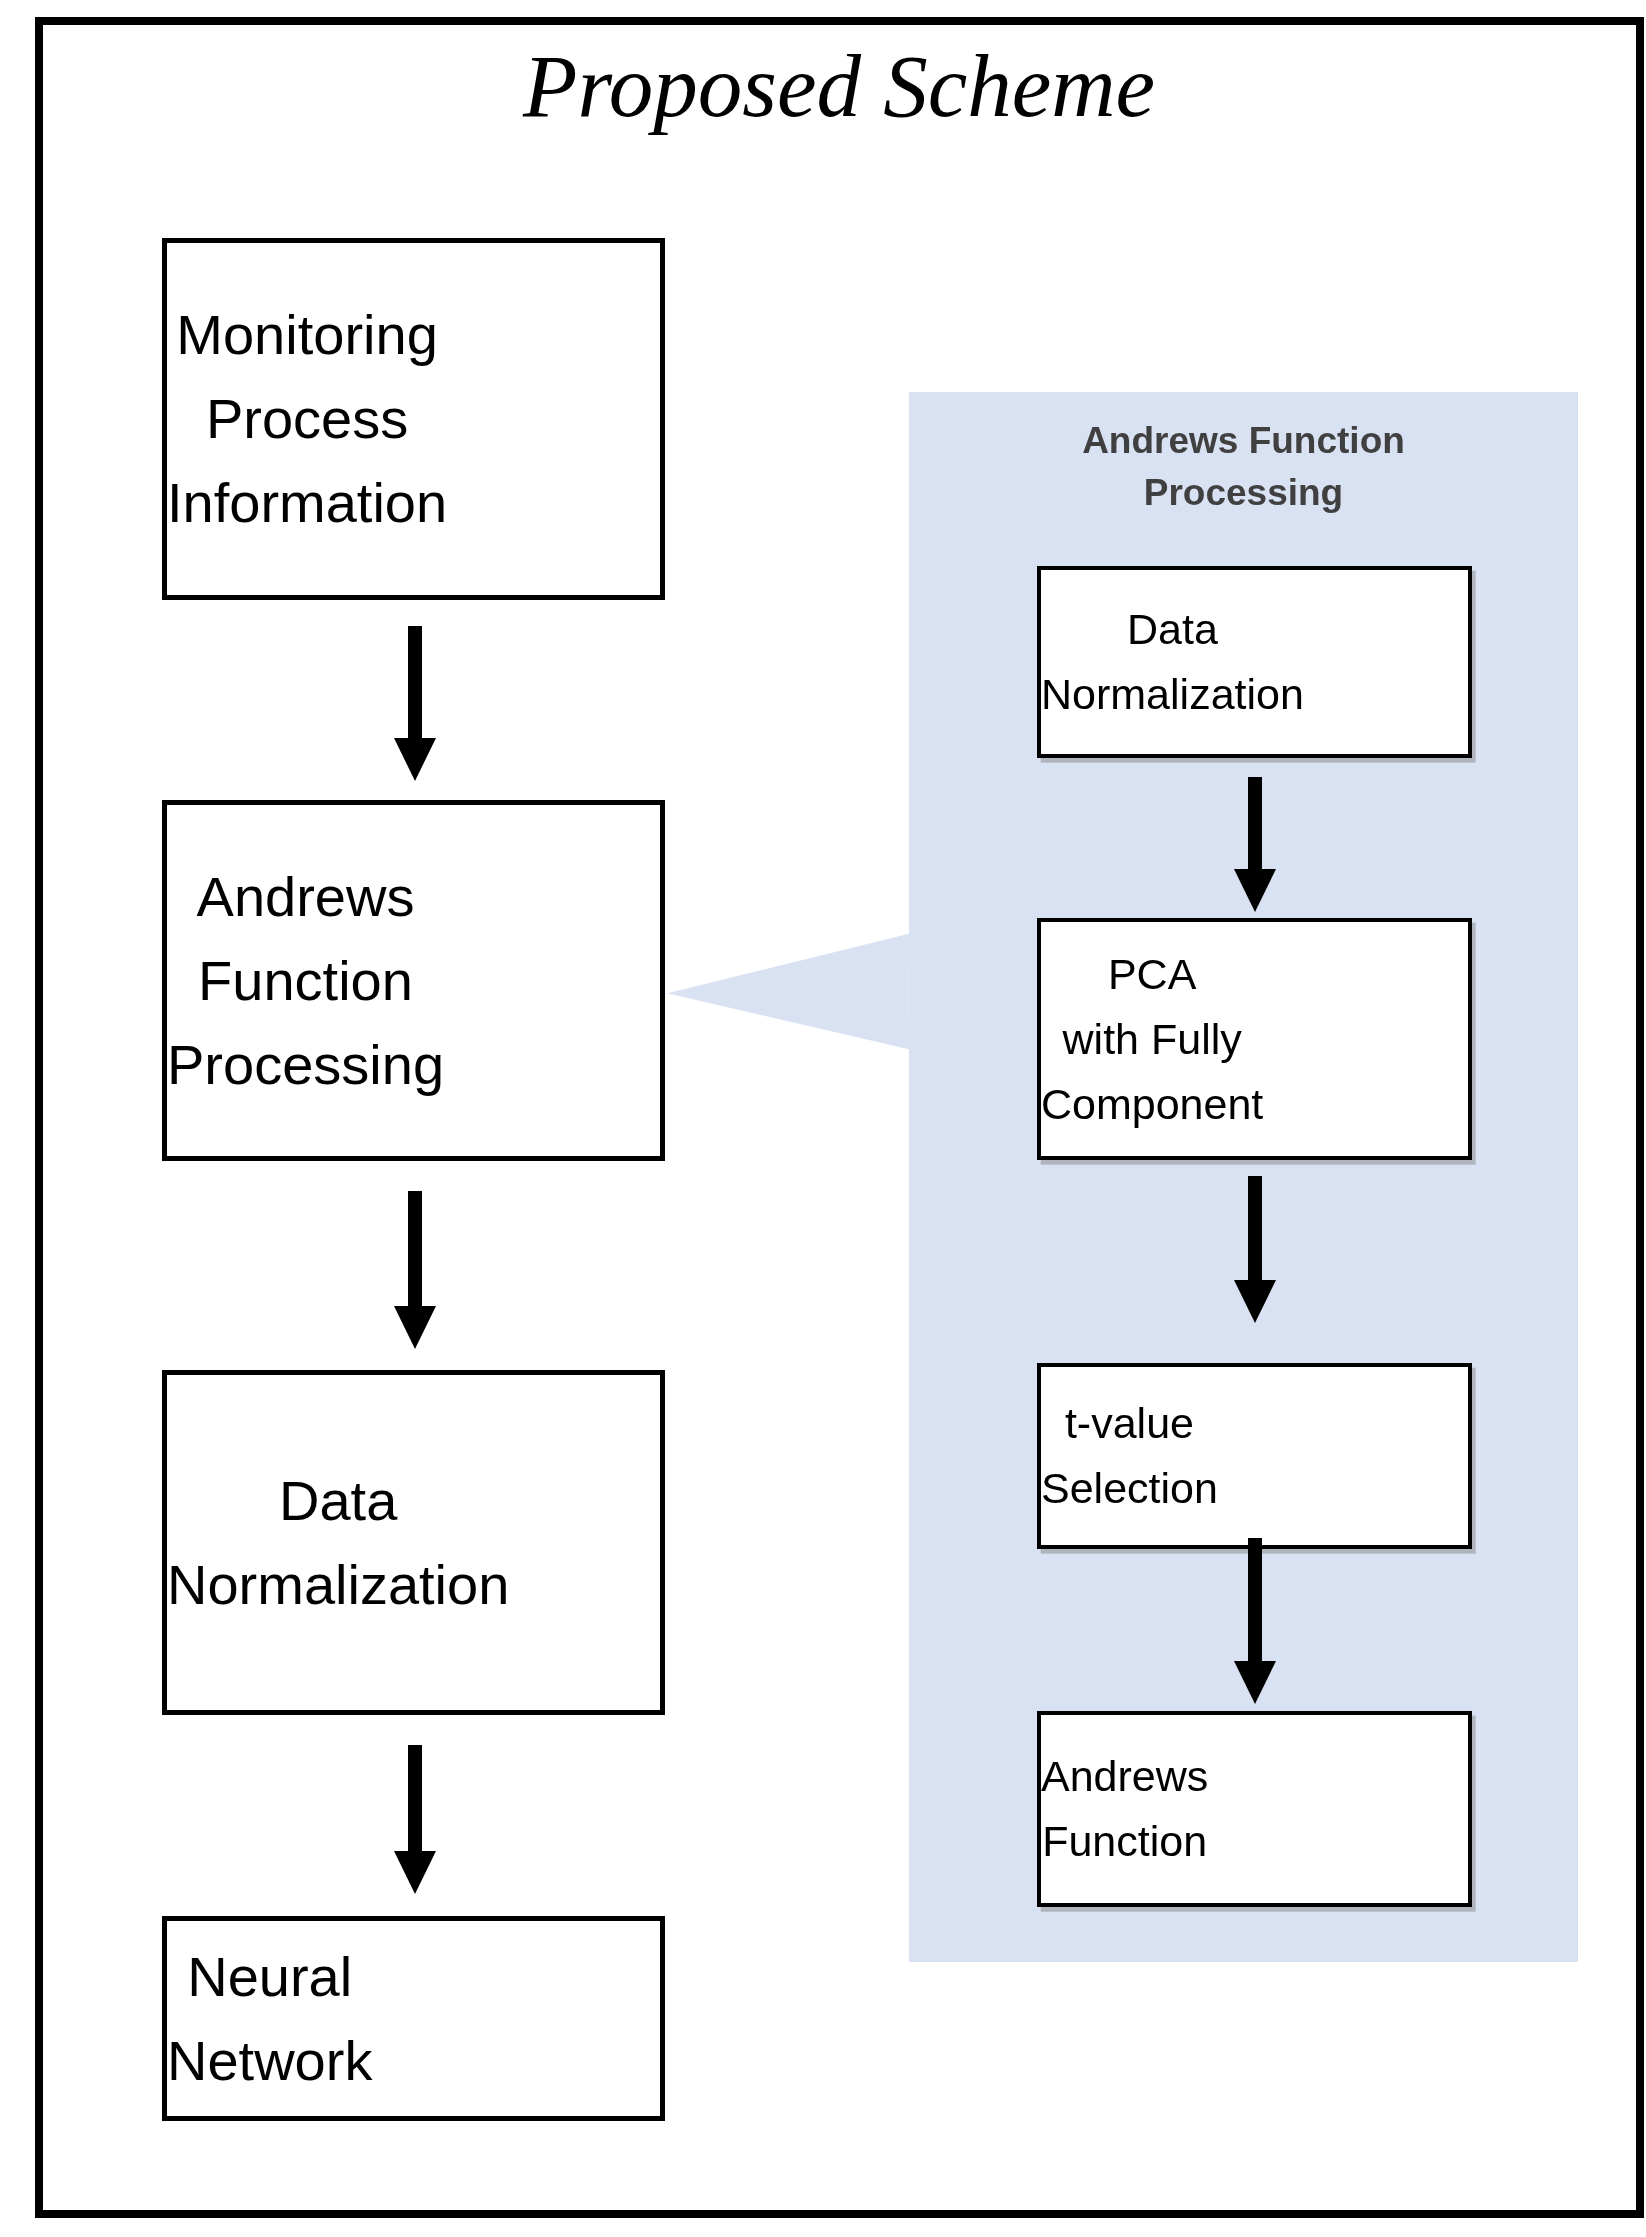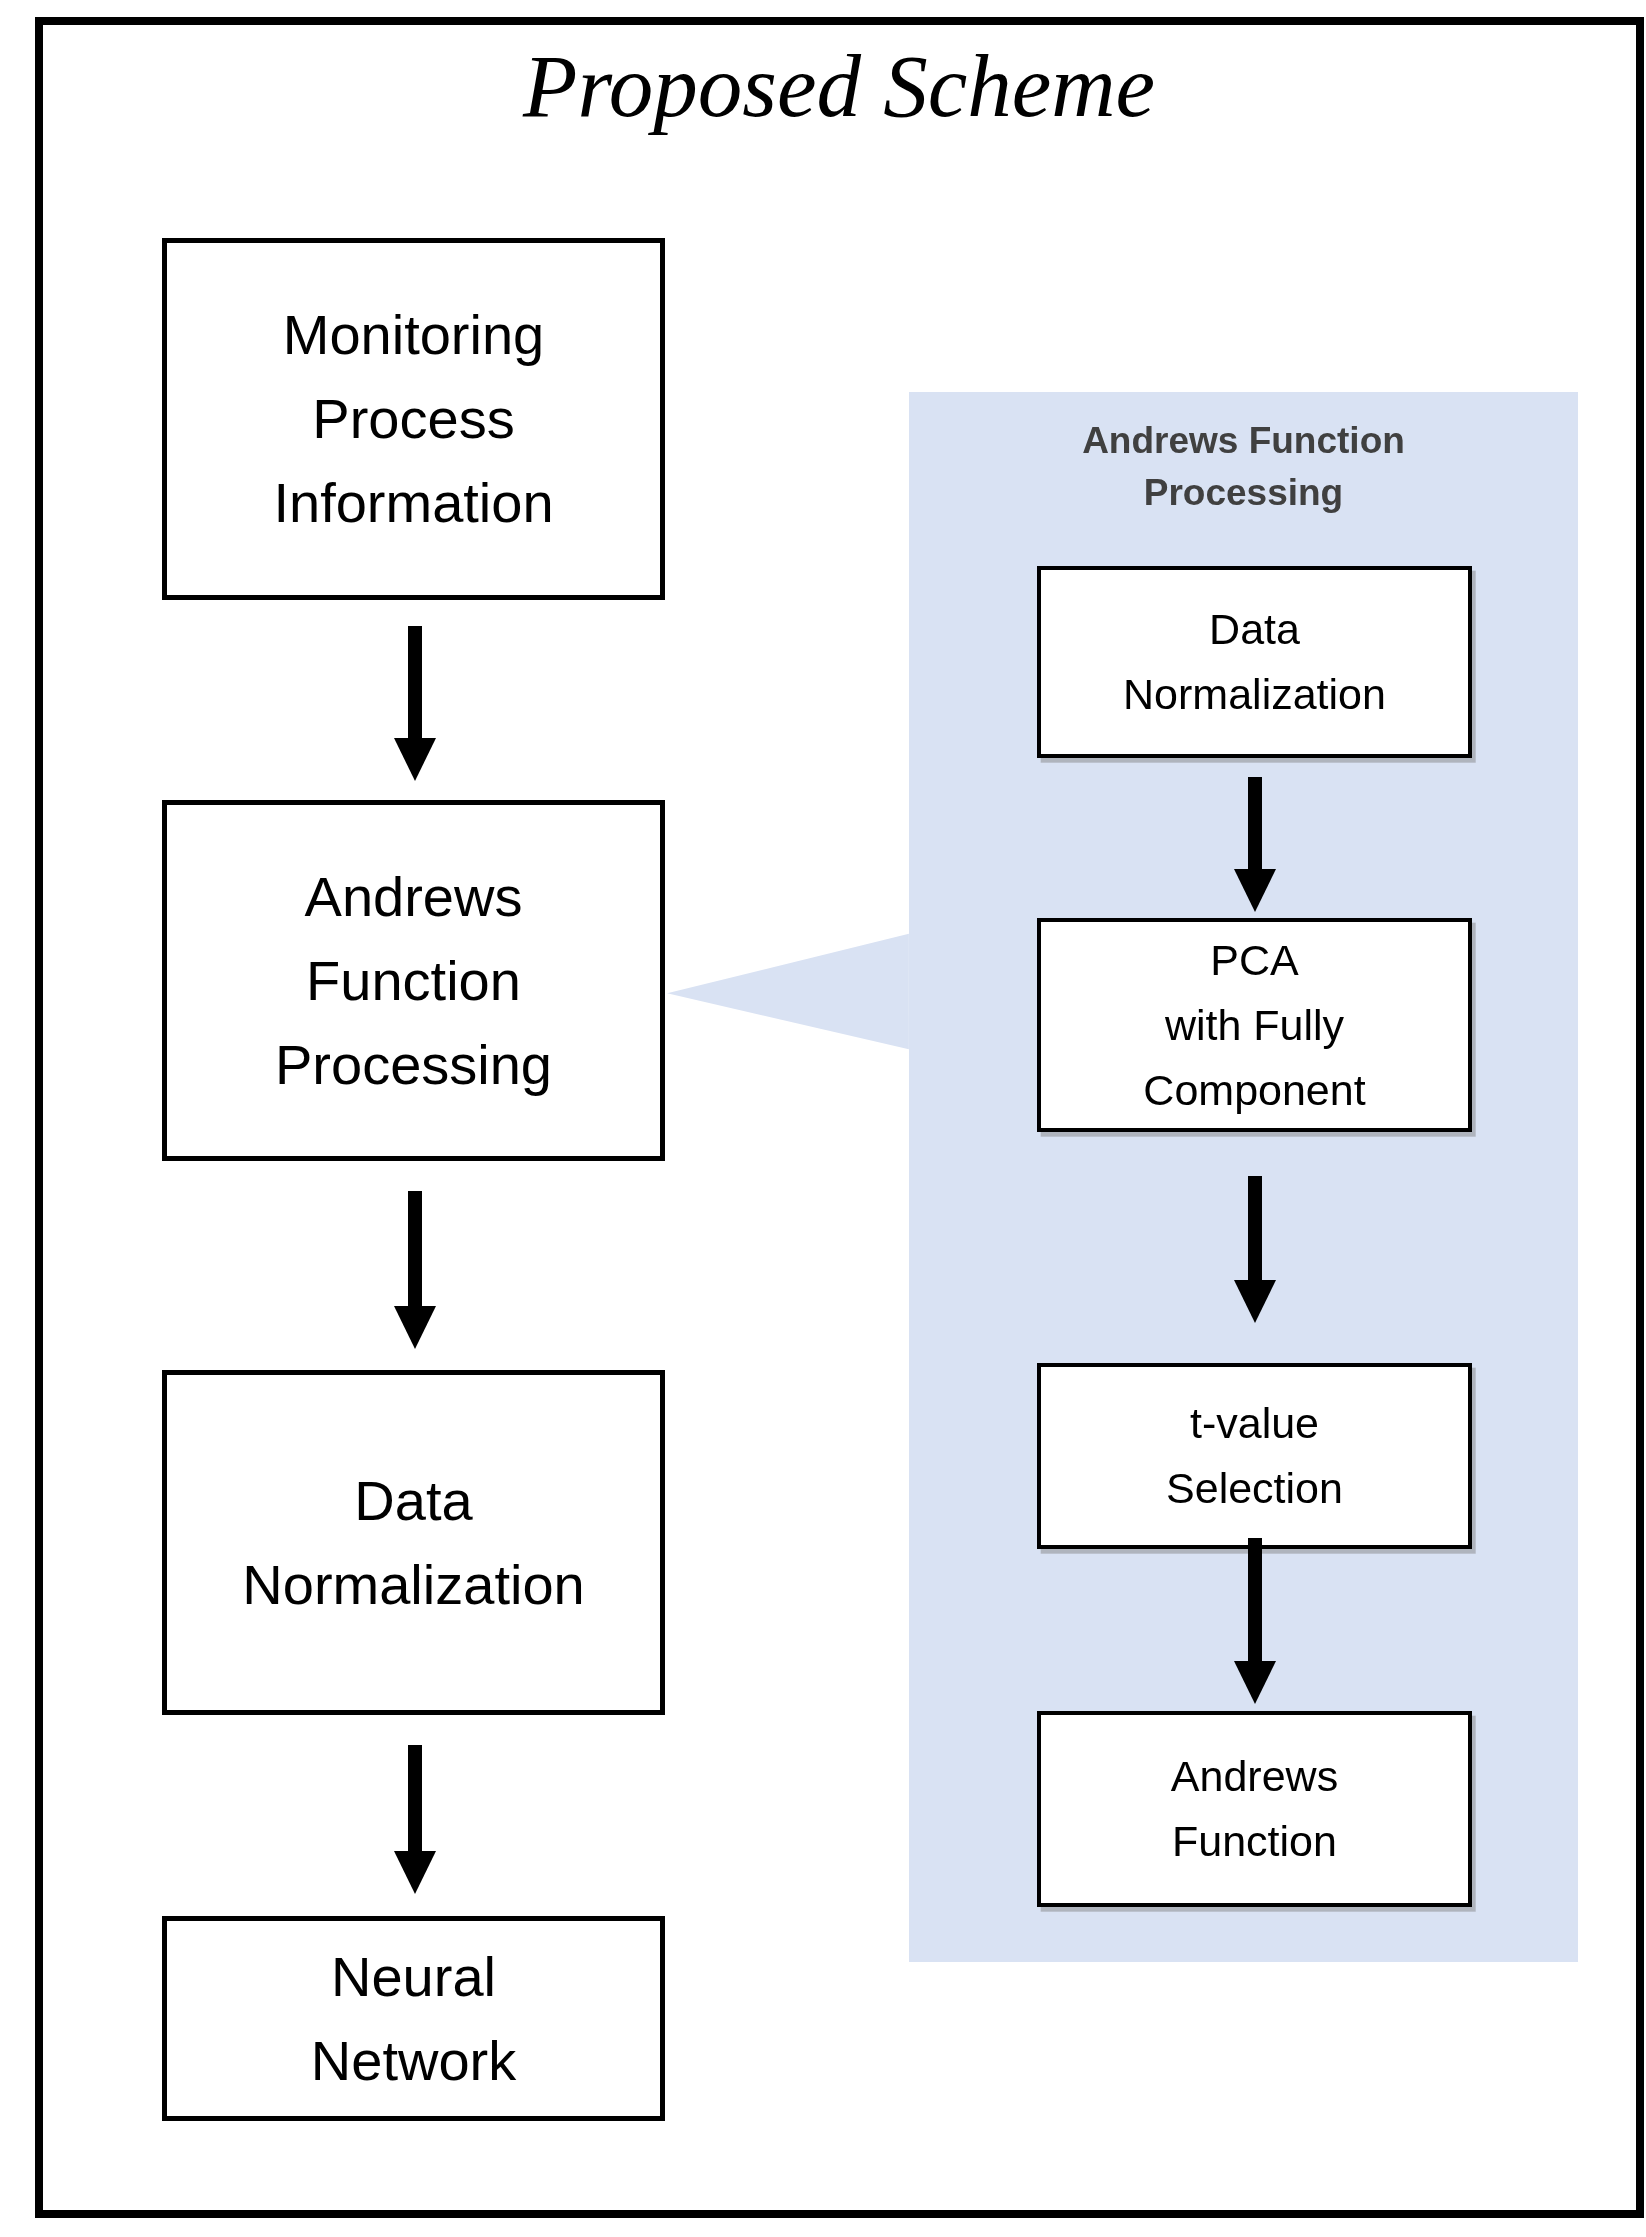--- a/index.html
+++ b/index.html
@@ -25,21 +25,21 @@
     font-family:"Liberation Serif", serif;
     font-style:italic;
     font-size:89px;
     color:#000;
   }
   .box {
     position:absolute;
     background:#fff;
     border:5.6px solid #000;
     box-sizing:border-box;
-    display:flex; align-items:center; justify-content:center;
+    display:flex; align-items:center; justify-content:flex-start;
     text-align:center;
     white-space:pre-line;
     color:#000;
   }
   .box-left  { left:146px; width:503px; font-size:56px; line-height:84px; }
   .box-right {
     left:1021px; width:435px;
     border-width:4.7px;
     font-size:43px; line-height:65px;
     box-shadow:3.7px 4.7px 0 rgba(125,125,125,0.45);
@@ -135,21 +135,21 @@
   <div class="box box-right" style="top:566px; height:192px;">
     <span>Data
 Normalization</span>
   </div>
 
   <div class="arrow arrow-right" style="top:777px; height:135px;">
     <div class="shaft"></div>
     <div class="head"></div>
   </div>
 
-  <div class="box box-right" style="top:918px; height:214px;">
+  <div class="box box-right" style="top:918px; height:242px;">
     <span>PCA
 with Fully
 Component</span>
   </div>
 
   <div class="arrow arrow-right" style="top:1176px; height:147px;">
     <div class="shaft"></div>
     <div class="head"></div>
   </div>
 

